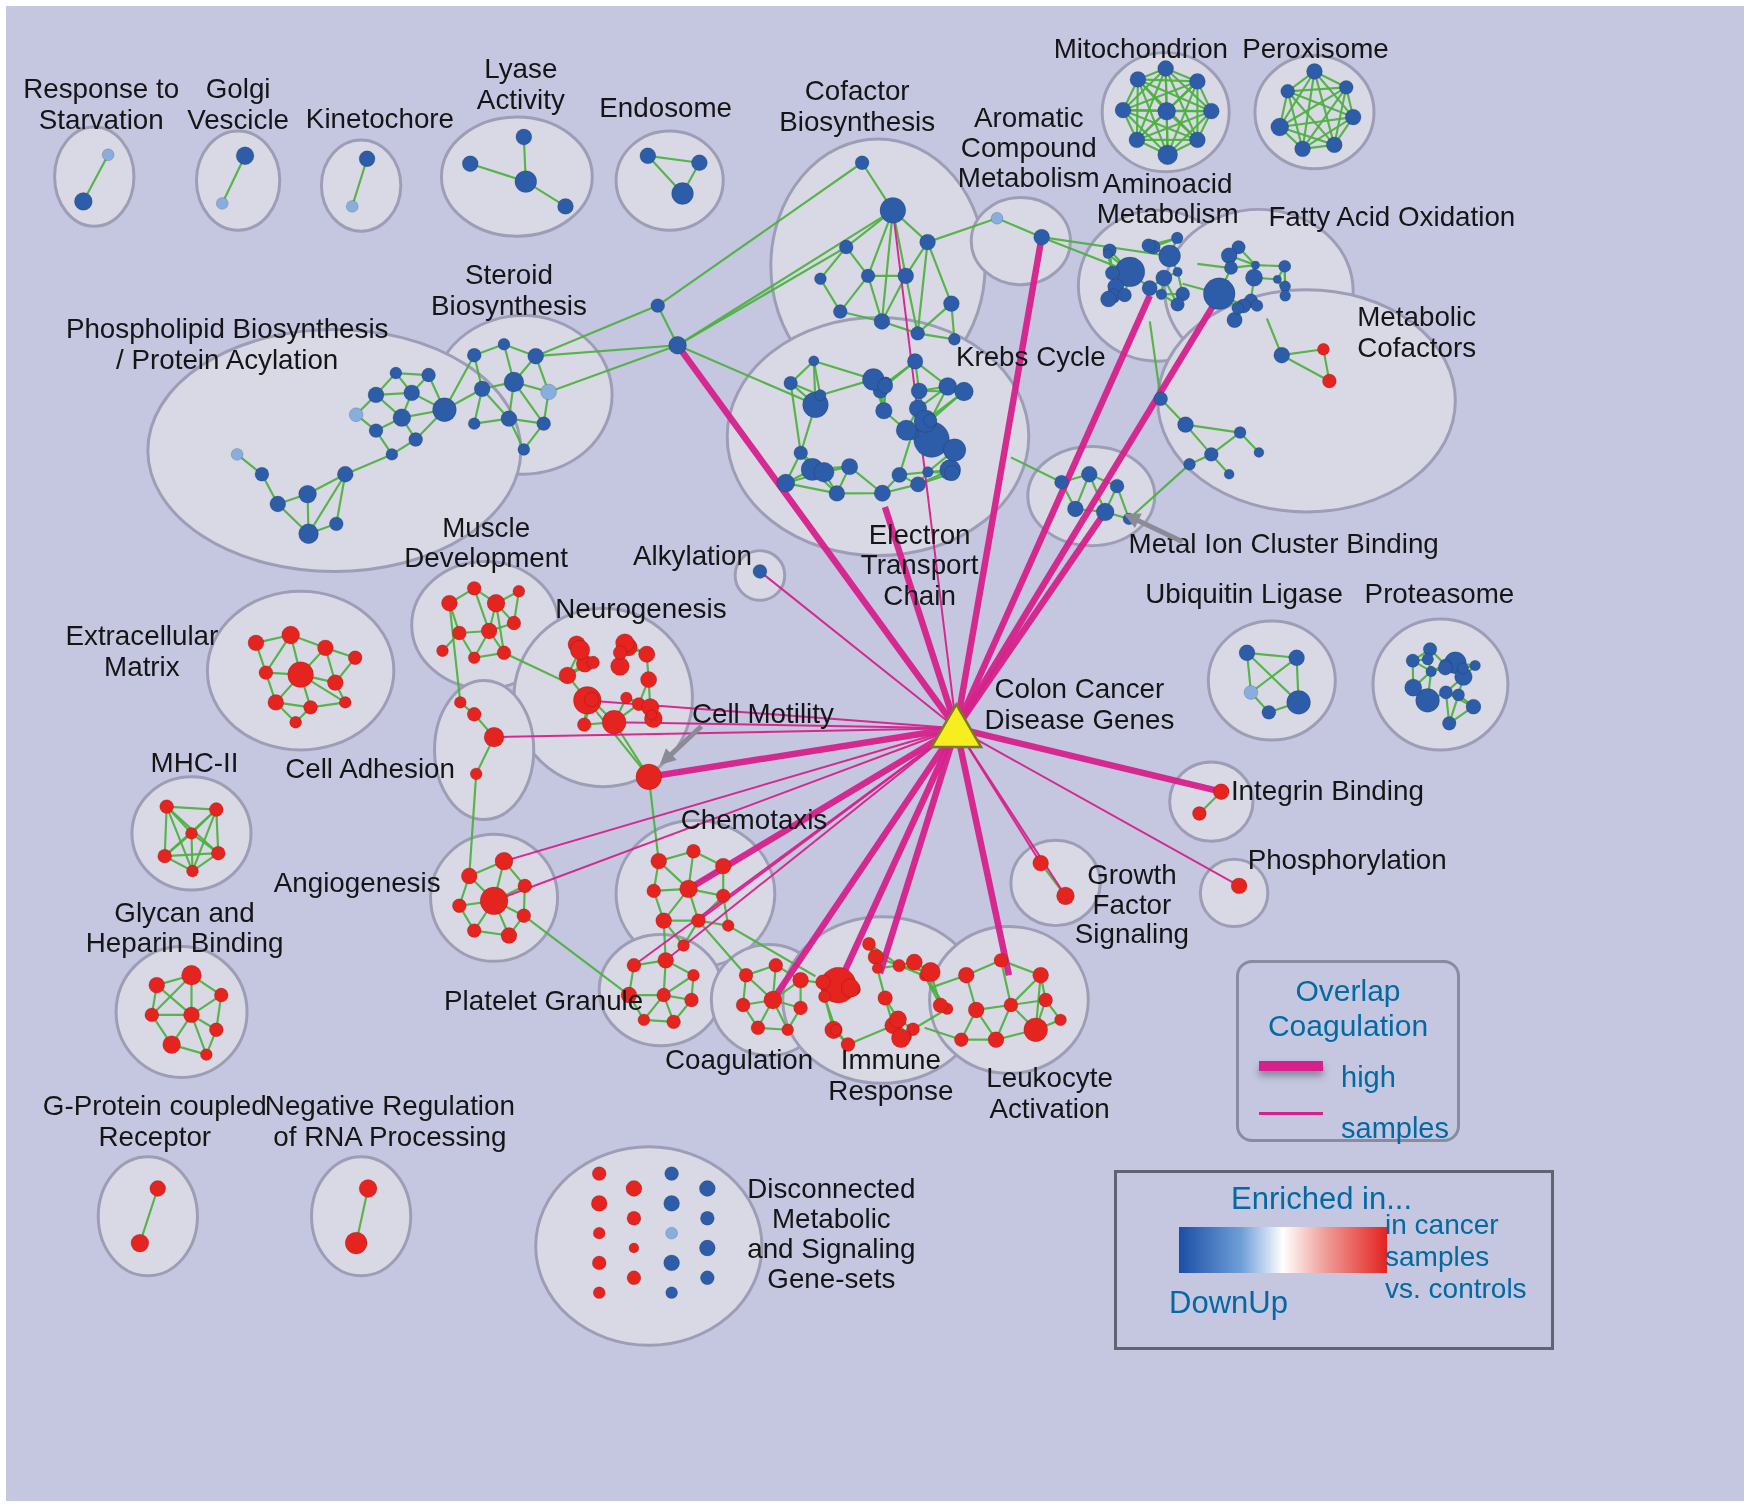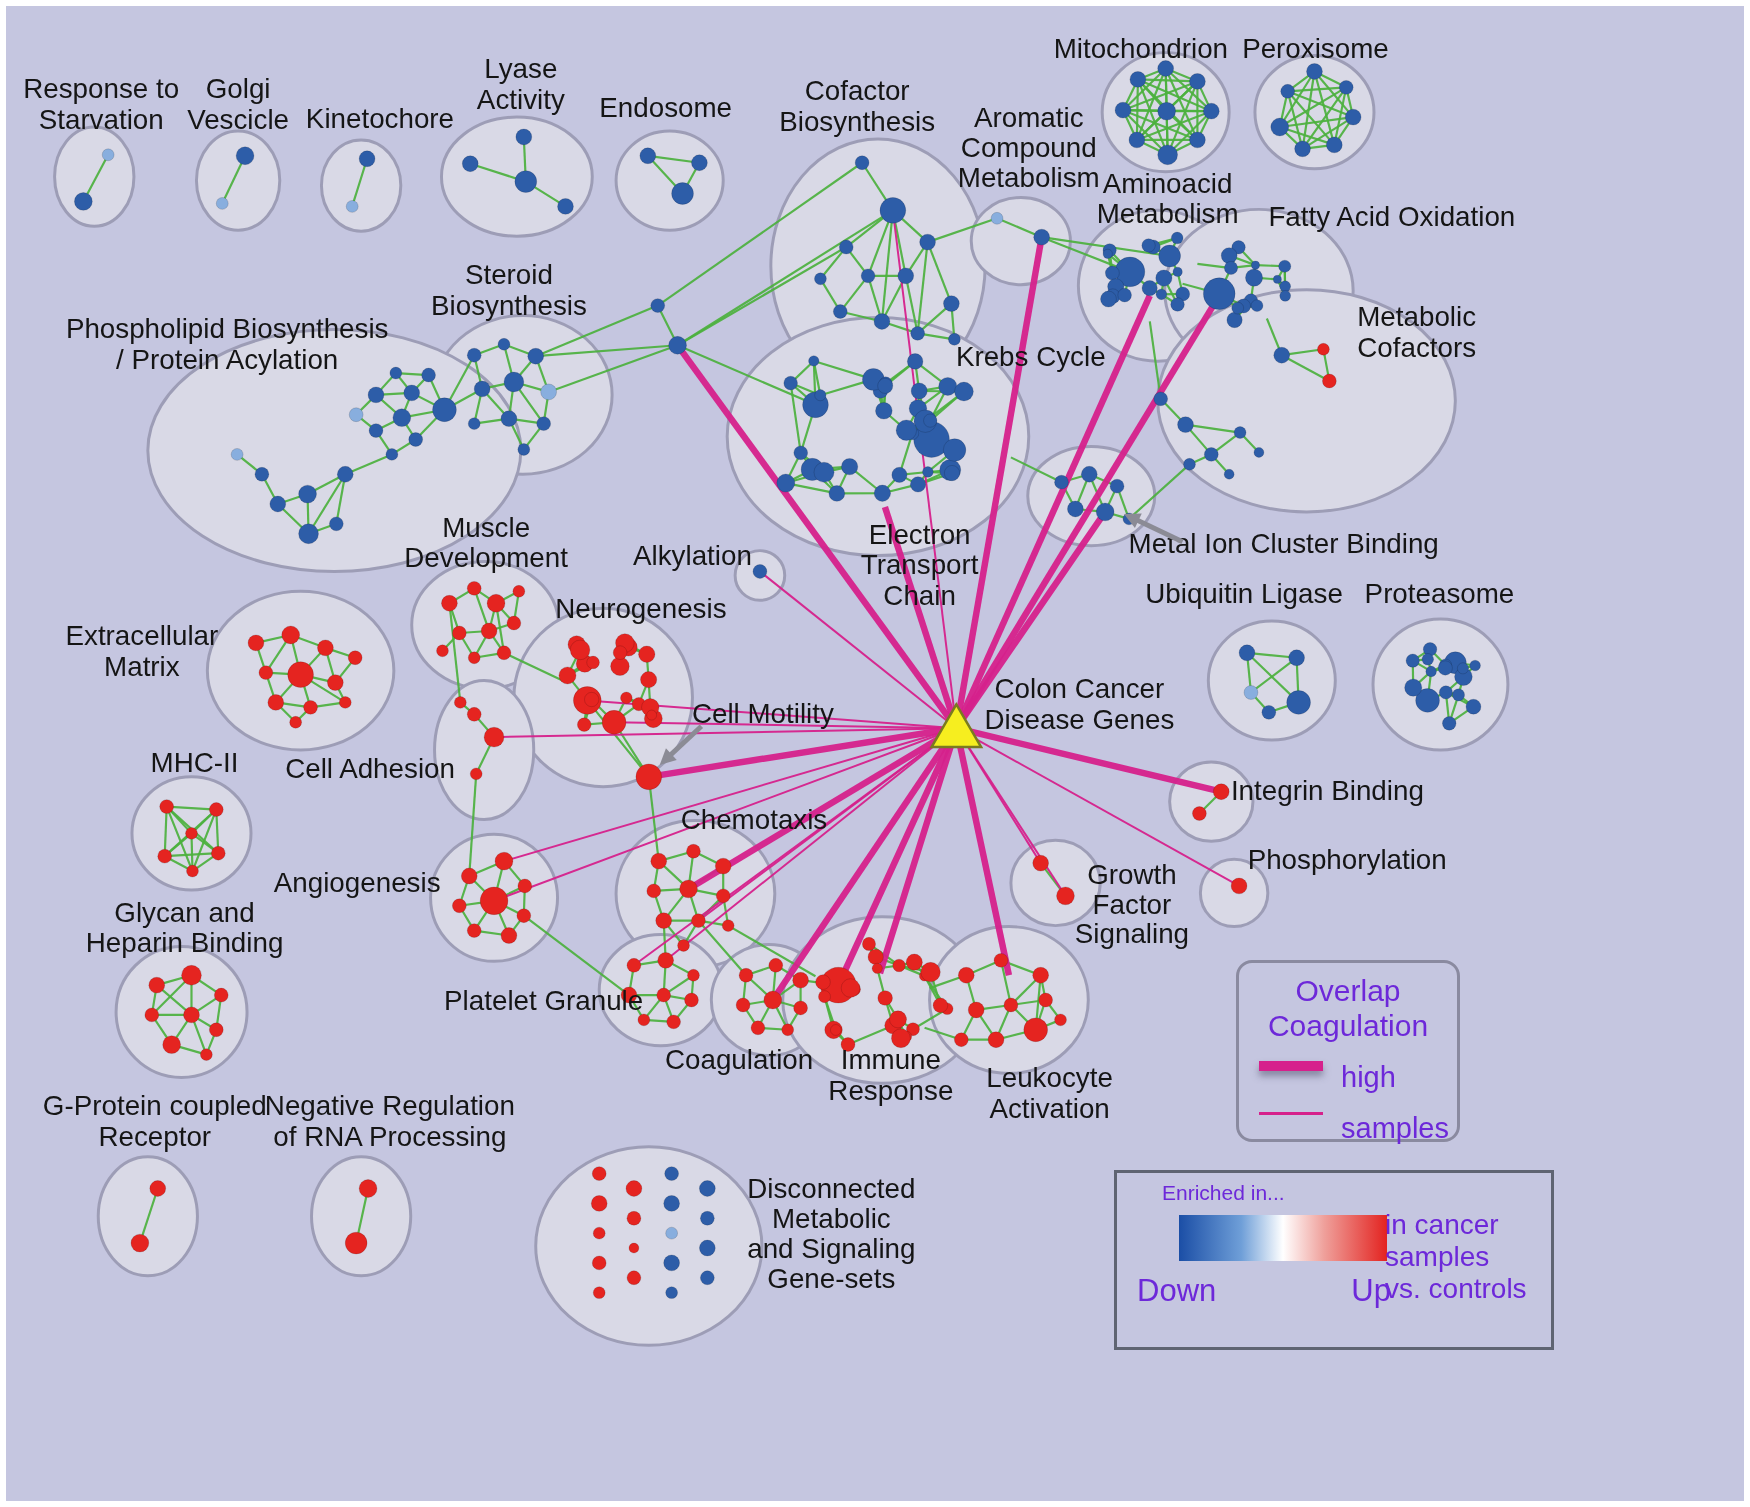--- a/index.html
+++ b/index.html
@@ -1,30 +1,30 @@
 <!DOCTYPE html>
 <html><head>
 <meta charset="utf-8">
 <style>
   *{margin:0;padding:0;box-sizing:border-box}
   body{font-family:"Liberation Sans",sans-serif;background:#ffffff}
   .stage{position:relative;width:1750px;height:1507px;background:#c5c6e0;border:6px solid #ffffff;overflow:hidden}
   #diagram{position:absolute;left:0;top:0}
   #diagram text{font-family:"Liberation Sans",sans-serif;font-size:28px;fill:#151515}
-  .legend{position:absolute;color:#6d28d9}
+  .legend{position:absolute;color:#0369a1}
   .legend-overlap{left:1230px;top:954px;width:224px;height:182px;border:3px solid #8a8aa0;border-radius:16px;padding-top:10px;background:transparent}
   .legend-overlap .legend-title{text-align:center;font-size:30px;line-height:35px}
   .sig-row{display:flex;align-items:flex-start;margin:18px 0 0 20px;font-size:29px}
   .sig-sample{width:64px;margin-right:18px;flex:0 0 auto}
   .sig-high{height:10px;background:#d6218c;box-shadow:0 5px 7px rgba(80,80,105,.55)}
   .sig-moderate{height:3px;background:#d6218c}
   .legend-enriched{left:1108px;top:1164px;width:440px;height:180px;border:3px solid #5f6472;padding-top:8px;background:transparent}
-  .enriched-title{width:250px;margin-left:45px;text-align:left;font-size:21px}
+  .enriched-title{width:250px;margin-left:45px;text-align:right;font-size:31px}
   .gradient-bar{width:208px;height:46px;margin:10px 0 0 62px;background:linear-gradient(90deg,#1b4ea6,#6f9fd8 30%,#ffffff 50%,#ef9f9a 70%,#e32320)}
-  .gradient-labels{display:flex;justify-content:space-between;width:254px;margin-left:20px;font-size:31px;margin-top:12px}
+  .gradient-labels{display:flex;justify-content:flex-start;width:254px;margin-left:52px;font-size:31px;margin-top:12px}
   .enriched-note{position:absolute;right:8px;top:36px;width:158px;text-align:left;font-size:28px;line-height:32px;white-space:pre-line}
 </style>
 </head>
 <body>
 
 <div class="stage">
   <svg id="diagram" width="1738" height="1495" viewBox="0 0 1750 1507">
       <g>
         <ellipse cx="88" cy="172" rx="40" ry="50" fill="#d9d9e6" stroke="#9d9db6" stroke-width="3"></ellipse>
         <ellipse cx="233" cy="176" rx="42" ry="50" fill="#d9d9e6" stroke="#9d9db6" stroke-width="3"></ellipse>

